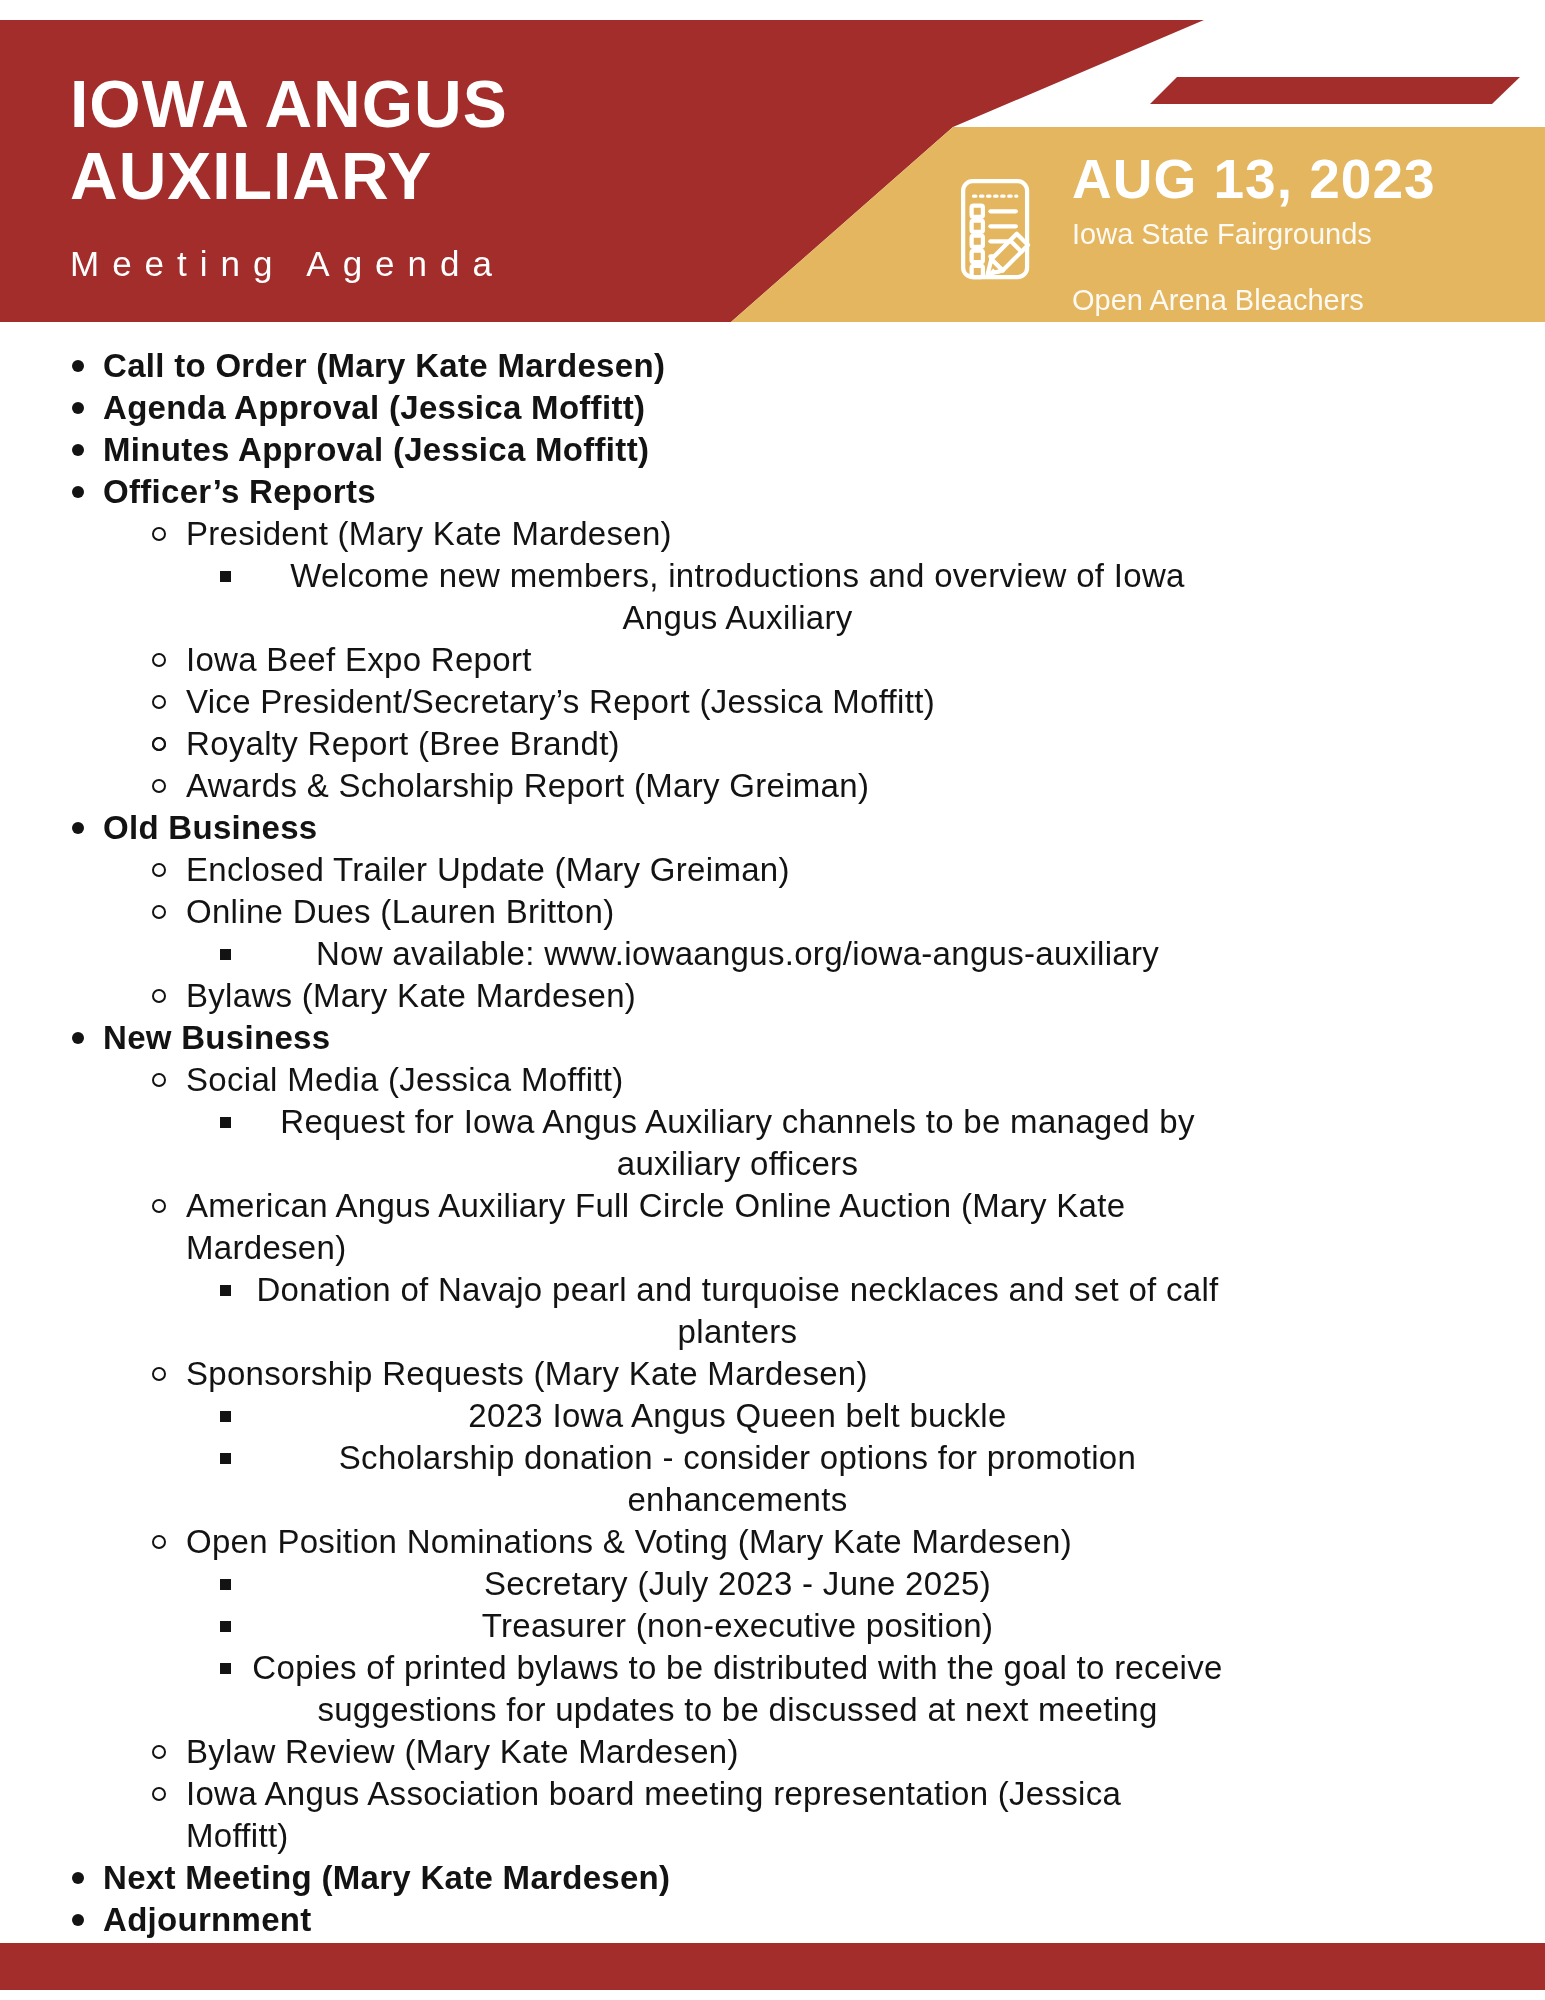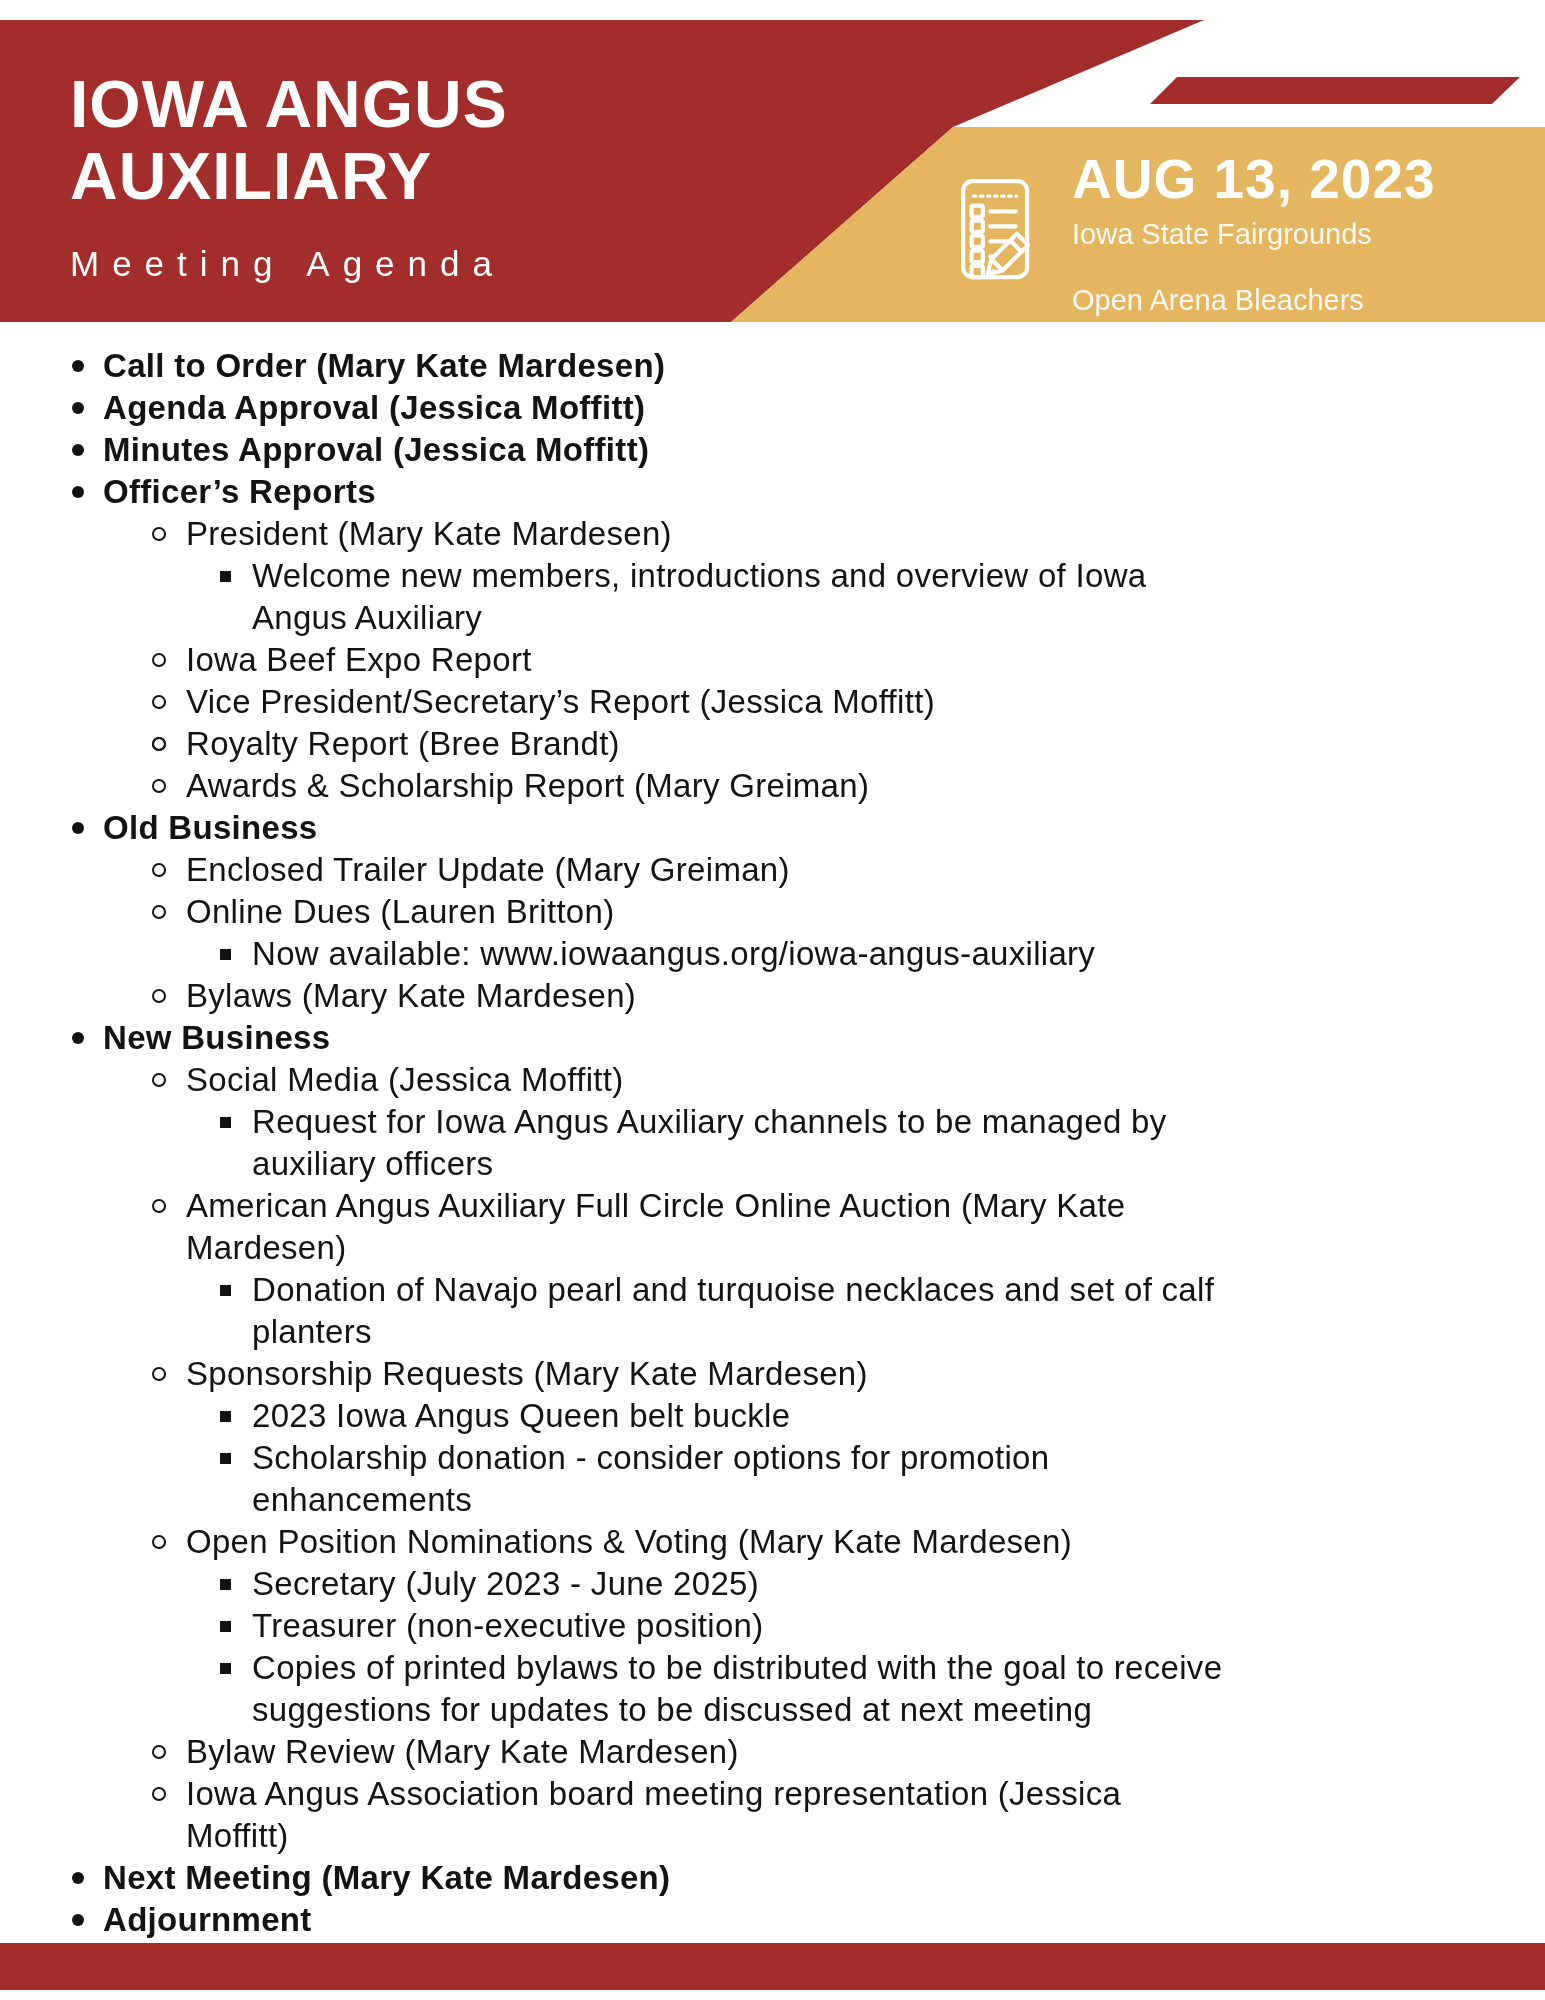--- a/index.html
+++ b/index.html
@@ -48,21 +48,21 @@
   
   .agenda{
     position:absolute;left:0;top:345px;width:1223px;
     list-style:none;margin:0;padding:0;
     font-size:33px;line-height:42px;letter-spacing:.3px;
   }
   .agenda .item{position:relative;box-sizing:border-box;}
   .agenda .item.bold{font-weight:700;}
   .agenda .lv1{padding-left:103px;}
   .agenda .lv2{padding-left:186px;max-width:1426px;}
-  .agenda .lv3{padding-left:252px;max-width:1392px;}
+  .agenda .lv3{padding-left:252px;max-width:1392px;text-align:center;}
   .marker{position:absolute;display:block;}
   .lv1 > .marker{
     left:72px;top:15px;width:12px;height:12px;border-radius:50%;
     background:var(--ink,#131313);
   }
   .lv2 > .marker{
     left:152px;top:14px;width:10px;height:10px;border-radius:50%;
     border:2.5px solid var(--ink,#131313);background:transparent;
   }
   .lv3 > .marker{

